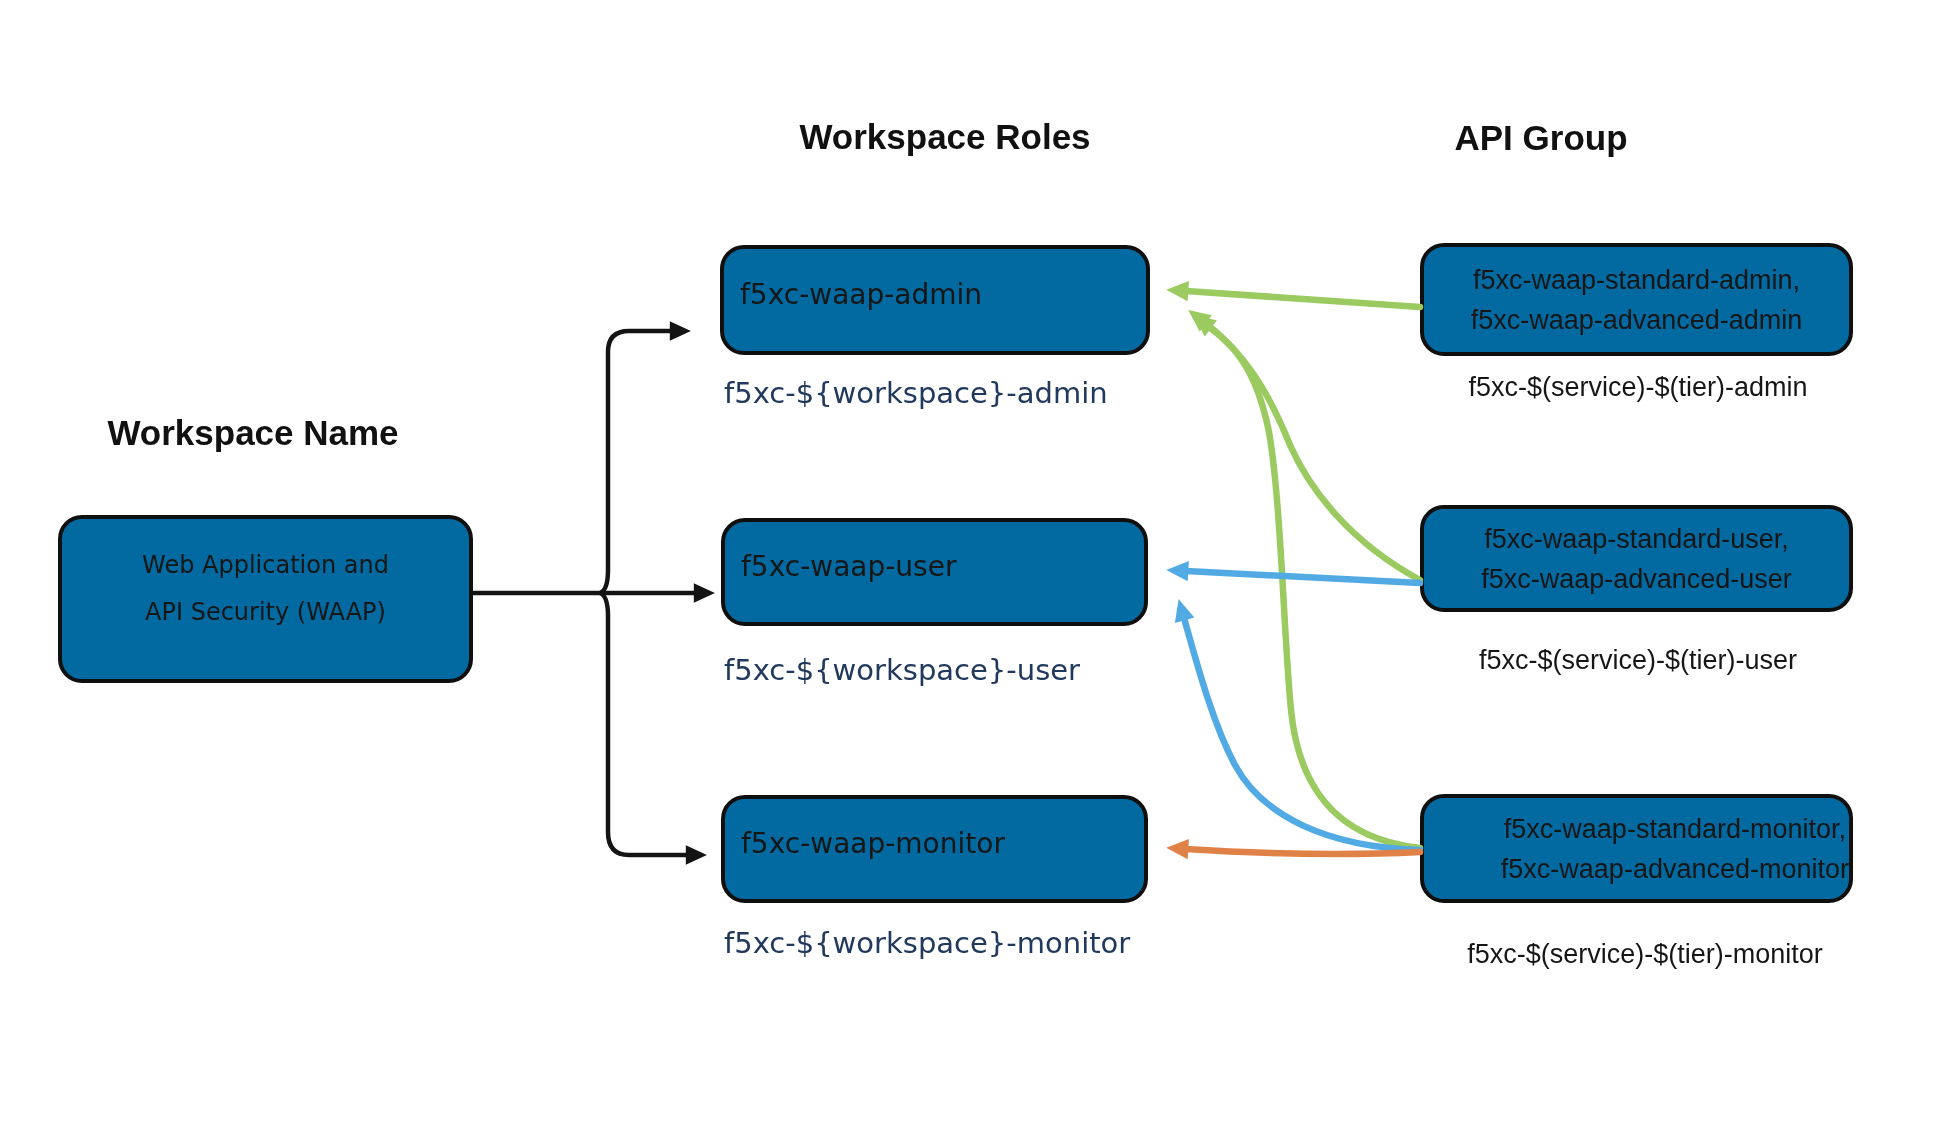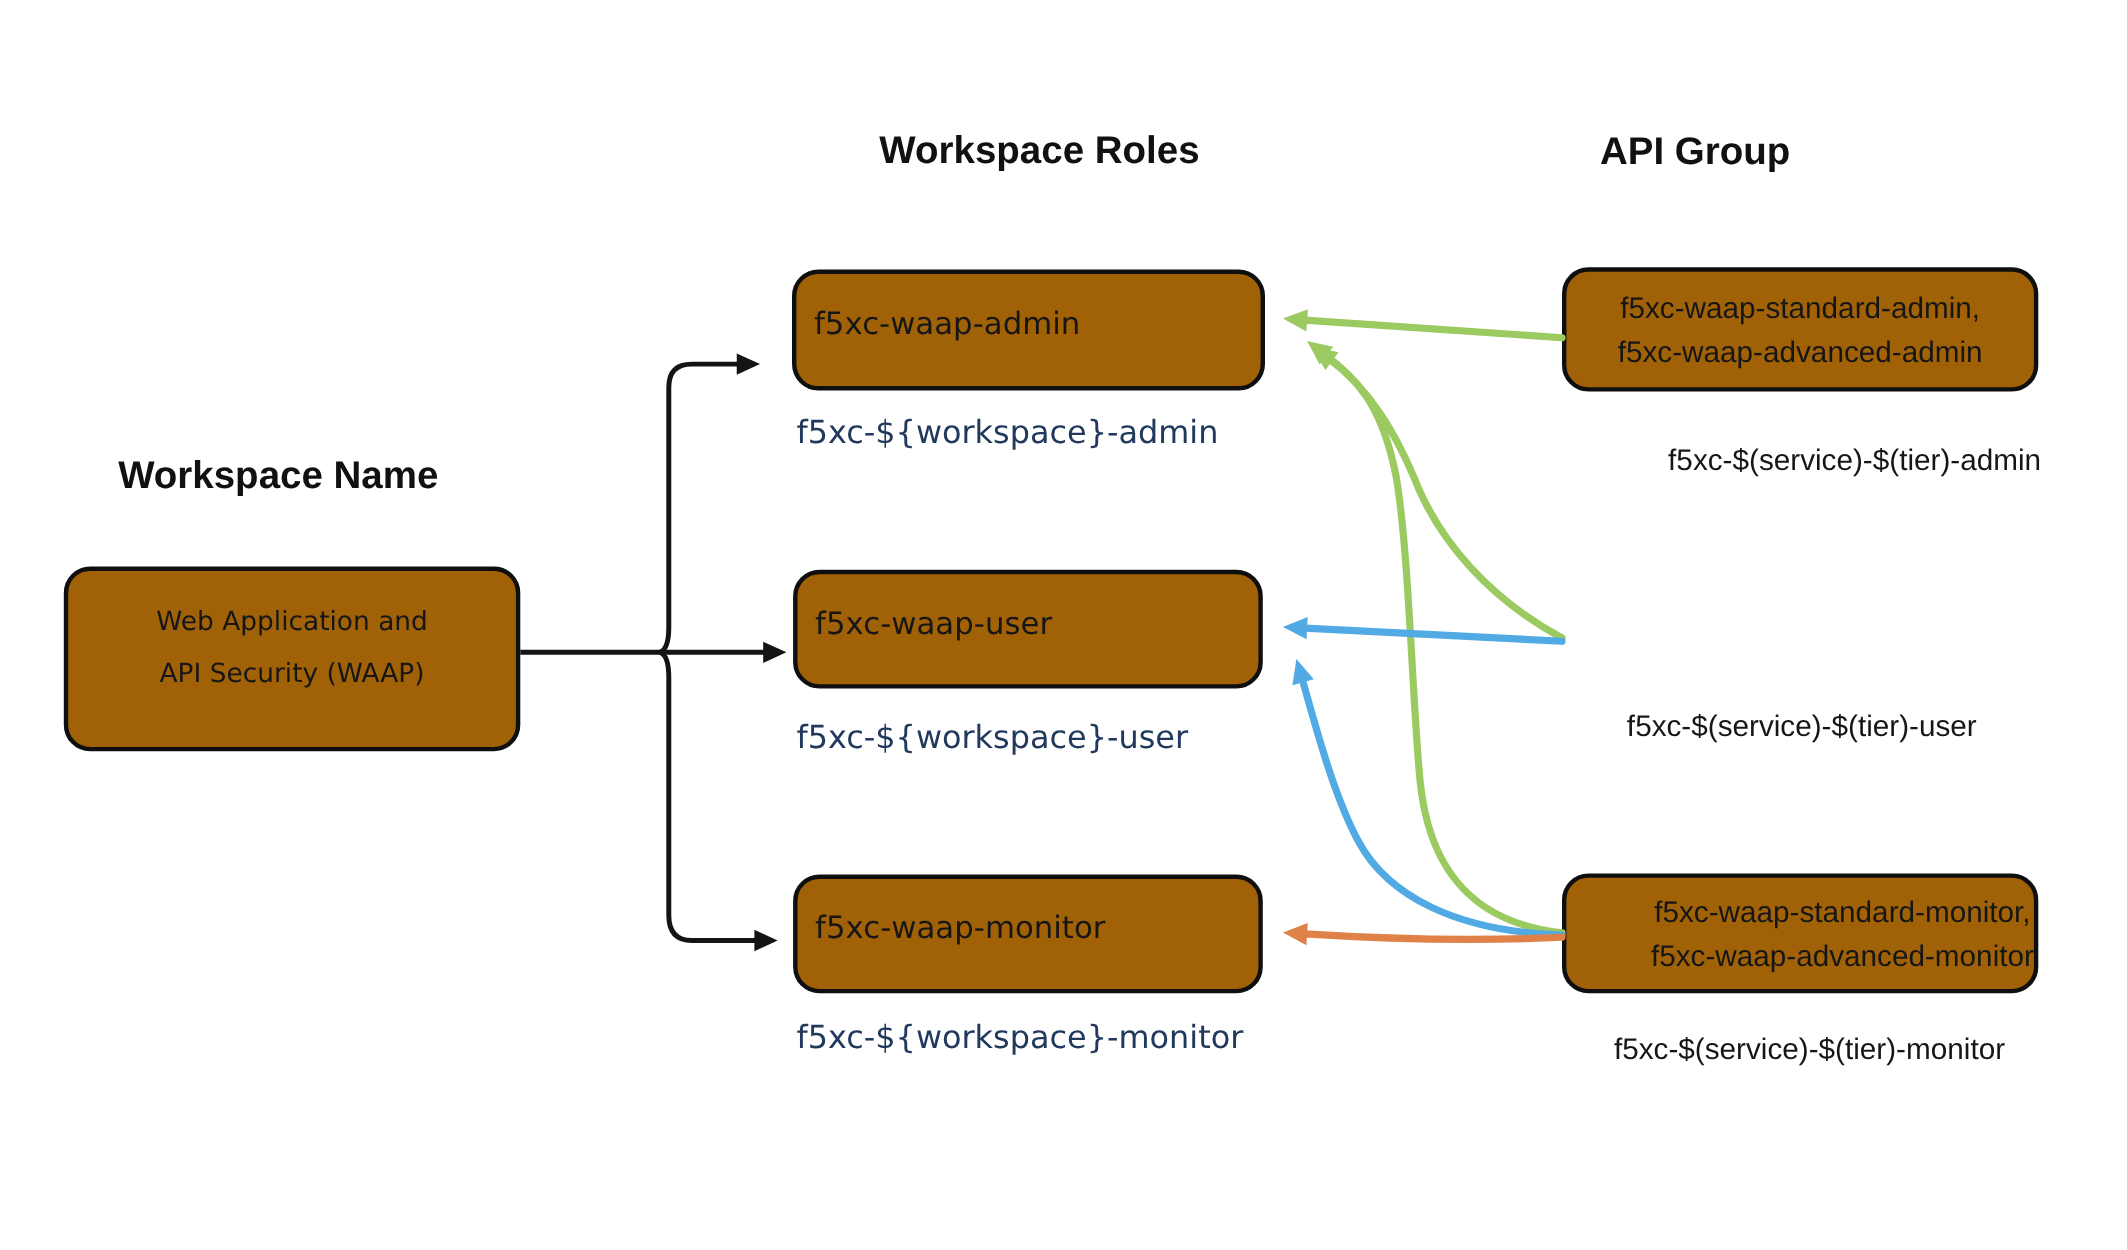--- a/index.html
+++ b/index.html
@@ -16,21 +16,21 @@
     transform: translateX(-50%);
     font-family: "Liberation Sans", sans-serif;
     font-weight: bold;
     font-size: 35px;
     color: #111111;
     white-space: nowrap;
   }
   .node {
     position: absolute;
     box-sizing: border-box;
-    background: #a16207;
+    background: #0369a1;
     border: 4.5px solid #0f0f0f;
     border-radius: 24px;
     display: flex;
     align-items: center;
     color: #161616;
   }
   .node.role-node {
     font-family: "DejaVu Sans", sans-serif;
     font-size: 28px;
     padding-left: 16px;
@@ -97,26 +97,30 @@
     </div>
 
     <div class="role-caption" style="left: 724px; top: 376px; color: rgb(33, 57, 92);">f5xc-${workspace}-admin</div>
     <div class="role-caption" style="left: 724px; top: 653px; color: rgb(33, 57, 92);">f5xc-${workspace}-user</div>
     <div class="role-caption" style="left: 724px; top: 926px; color: rgb(33, 57, 92);">f5xc-${workspace}-monitor</div>
 
     <div class="node api-node" style="left:1420px; top:243px; width:433px; height:113px;">
       <div class="node-text pre-line">f5xc-waap-standard-admin,
 f5xc-waap-advanced-admin</div>
     </div>
+    <div class="node api-node" style="left:1420px; top:505px; width:433px; height:107px;">
+      <div class="node-text pre-line">f5xc-waap-standard-user,
+f5xc-waap-advanced-user</div>
+    </div>
     <div class="node api-node" style="left:1420px; top:794px; width:433px; height:109px;justify-content:flex-end;">
       <div class="node-text pre-line">f5xc-waap-standard-monitor,
 f5xc-waap-advanced-monitor</div>
     </div>
 
-    <div class="api-caption" style="left:1638px; top:403px;margin-left:48px;">f5xc-$(service)-$(tier)-admin</div>
+    <div class="api-caption" style="left:1638px; top:372px;">f5xc-$(service)-$(tier)-admin</div>
     <div class="api-caption" style="left:1638px; top:645px;">f5xc-$(service)-$(tier)-user</div>
     <div class="api-caption" style="left:1645px; top:939px;">f5xc-$(service)-$(tier)-monitor</div>
   </div>
 
   <svg id="edges" width="1934" height="1136" viewBox="0 0 1934 1136">
     <defs>
       <marker id="mk-black" viewBox="0 0 10 10" refX="1" refY="5" markerWidth="26" markerHeight="22" markerUnits="userSpaceOnUse" orient="auto">
         <path d="M0,0.6 L9.6,5 L0,9.4 Z" fill="#141414"></path>
       </marker>
       <marker id="mk-green" viewBox="0 0 10 10" refX="1" refY="5" markerWidth="28" markerHeight="23" markerUnits="userSpaceOnUse" orient="auto">

